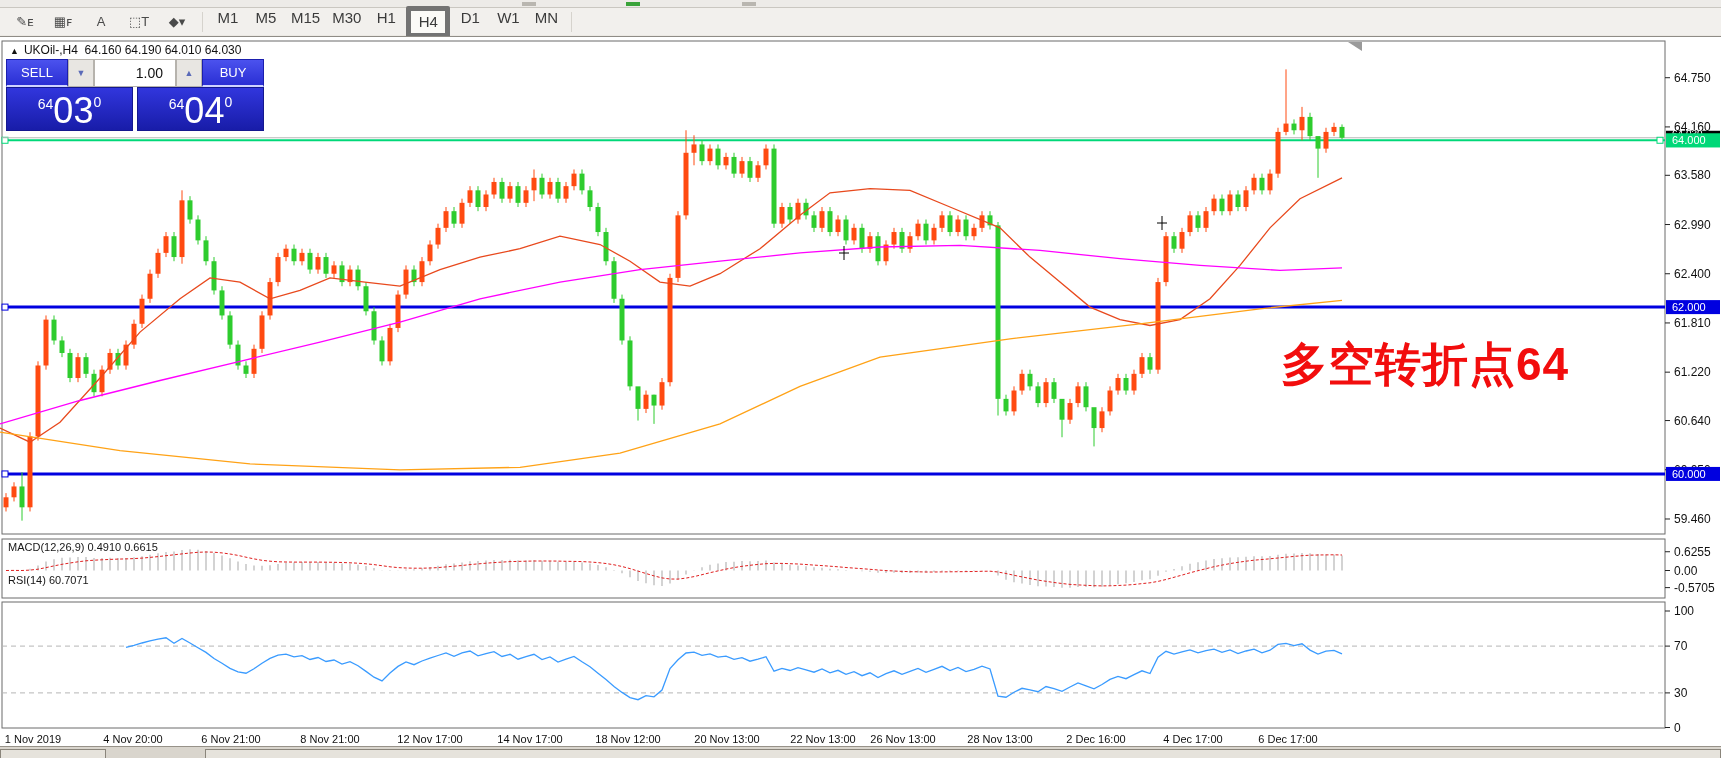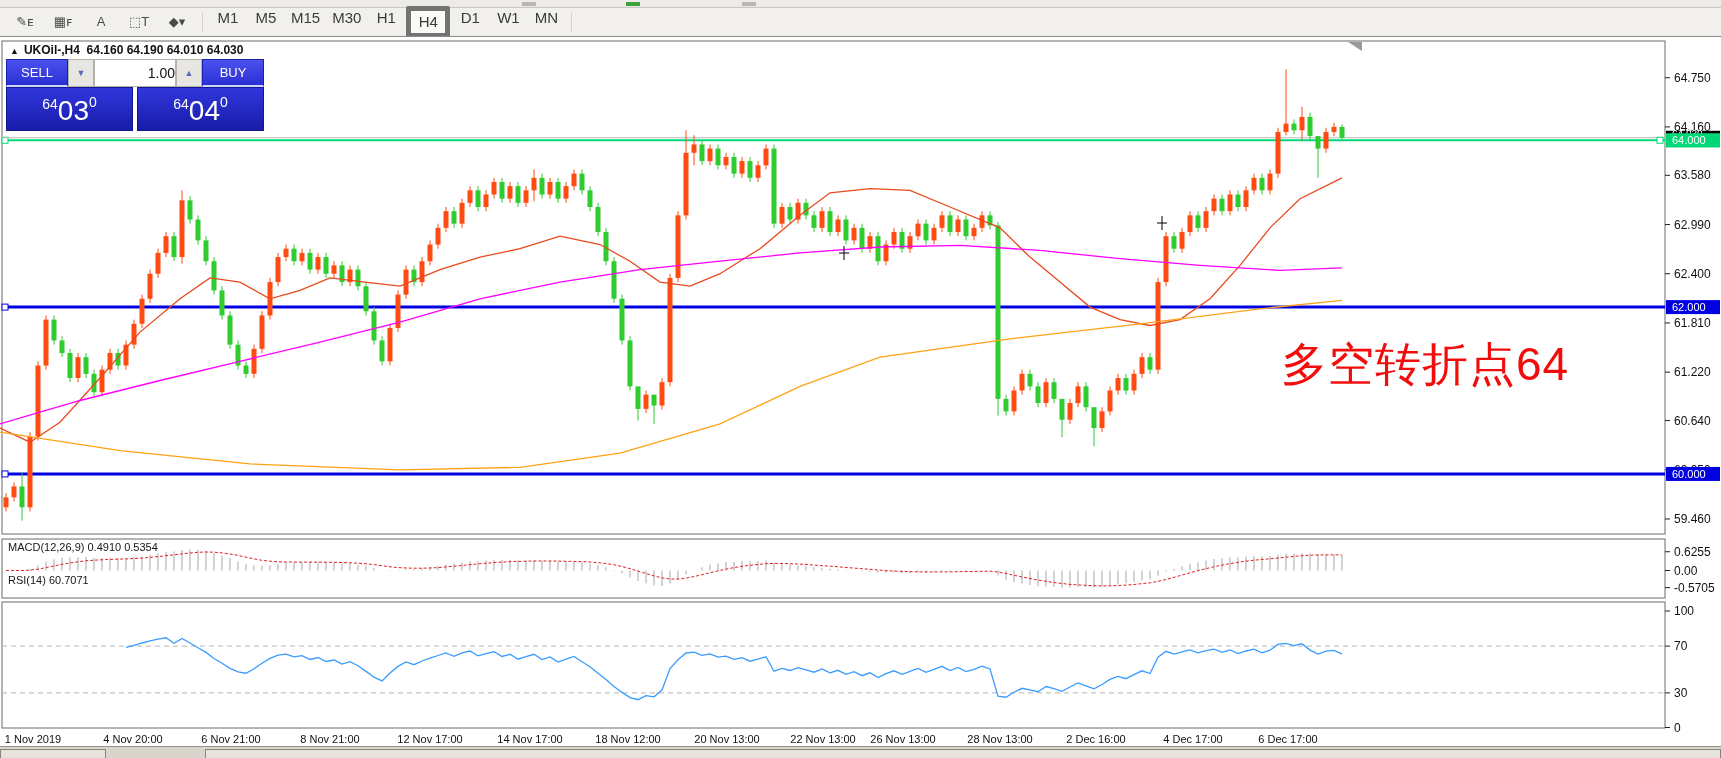--- a/index.html
+++ b/index.html
@@ -11,39 +11,39 @@
   #toolbar{position:absolute;left:0;top:8px;width:1721px;height:27px;background:#f2f0ed;display:flex;align-items:center;}
   .tbtn{height:22px;min-width:26px;margin:0 1px;display:flex;align-items:center;justify-content:center;
         font-size:15px;color:#3b3b3b;border:1px solid transparent;border-radius:2px;padding:0 4px;cursor:default;}
   .tbtn.icon{font-size:13px;color:#4a4a4a;}
   .tbtn.active{background:#fbfaf7;border:5px solid #737373;}
   .tb-sep{width:1px;height:20px;background:#d6d3cd;margin:0 6px;}
   
   #chart-win{position:absolute;left:0;top:36px;width:1721px;height:722px;background:#fff;border-top:1px solid #8f8c86;}
   #chart-svg{position:absolute;left:0;top:0;}
   
-  #title-row{position:absolute;left:10px;top:6px;font-size:12px;color:#111;font-weight:bold;}
+  #title-row{position:absolute;left:10px;top:6px;font-size:12px;color:#111;}
   #title-row .tri{font-size:9px;margin-right:5px;}
   
   #quote-panel{position:absolute;left:6px;top:22px;width:258px;height:88px;}
   .qp-row1{display:flex;height:28px;}
   .qp-tab{width:60px;background:linear-gradient(#4b52ee,#2a2fd4);color:#fff;font-size:13px;
           display:flex;align-items:center;justify-content:center;border:1px solid #1b1fae;border-bottom:2px solid #cfd4ff;}
   .qp-spin{width:24px;background:#e8e6e2;border:1px solid #b6b3ad;color:#5a6ab8;font-size:9px;
            display:flex;align-items:center;justify-content:center;}
   .qp-vol{flex:1;background:#fff;border:1px solid #b6b3ad;font-size:14px;color:#111;
-          display:flex;align-items:center;justify-content:flex-end;padding-right:0;}
+          display:flex;align-items:center;justify-content:flex-end;padding-right:12px;}
   .qp-row2{display:flex;height:44px;}
   .qp-price{flex:1;background:linear-gradient(#3136dd,#181ca8);color:#fff;display:flex;align-items:flex-end;
             justify-content:center;border:1px solid #14188f;}
   .qp-price .small{font-size:14px;margin-bottom:18px;}
-  .qp-price .big{font-size:28px;line-height:36px;font-weight:400;margin-bottom:1px;}
+  .qp-price .big{font-size:36px;line-height:36px;font-weight:400;margin-bottom:1px;}
   .qp-price .sup{font-size:14px;margin-bottom:20px;}
   
-  #annotation{position:absolute;left:1281px;top:297px;font-size:46px;font-weight:normal;letter-spacing:1px;}
+  #annotation{position:absolute;left:1281px;top:297px;font-size:46px;font-weight:bold;letter-spacing:1px;}
   
   .pane-label{position:absolute;font-size:11px;color:#161616;}
   svg text{font-family:"Liberation Sans","DejaVu Sans",sans-serif;}
   
   #bottom-strip{position:absolute;left:0;top:746px;width:1721px;height:12px;background:#d9d5cd;border-top:1px solid #979289;}
   .bs-box{position:absolute;top:2px;height:8px;background:#e6e3dc;border:1px solid #8a8press5;}
 </style>
 </head>
 <body>
 
@@ -688,20 +688,20 @@
       <div class="qp-price">
         <span class="small">64</span>
           <span class="big">04</span>
           <span class="sup">0</span>
       </div>
     </div>
   </div>
 
   <div id="annotation" style="color: rgb(242, 13, 13);">多空转折点64</div>
 
-  <div class="pane-label" style="left:8px;top:504px;">MACD(12,26,9) 0.4910 0.5354</div>
+  <div class="pane-label" style="left:8px;top:504px;">MACD(12,26,9) 0.4910 0.6615</div>
   <div class="pane-label" style="left:8px;top:537px;">RSI(14) 60.7071</div>
 </div>
 
 <div id="bottom-strip">
   <div class="bs-box" style="left:0;width:104px;border:1px solid #8a857b;"></div>
   <div class="bs-box" style="left:205px;width:1514px;border:1px solid #8a857b;"></div>
 </div>
 
 </body></html>

